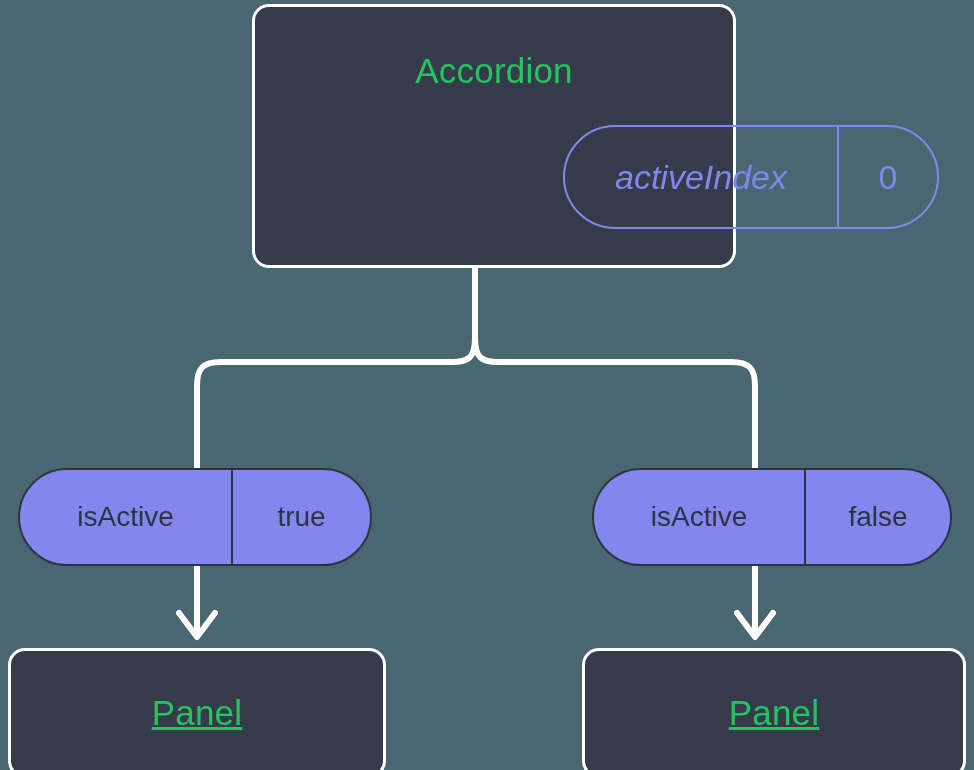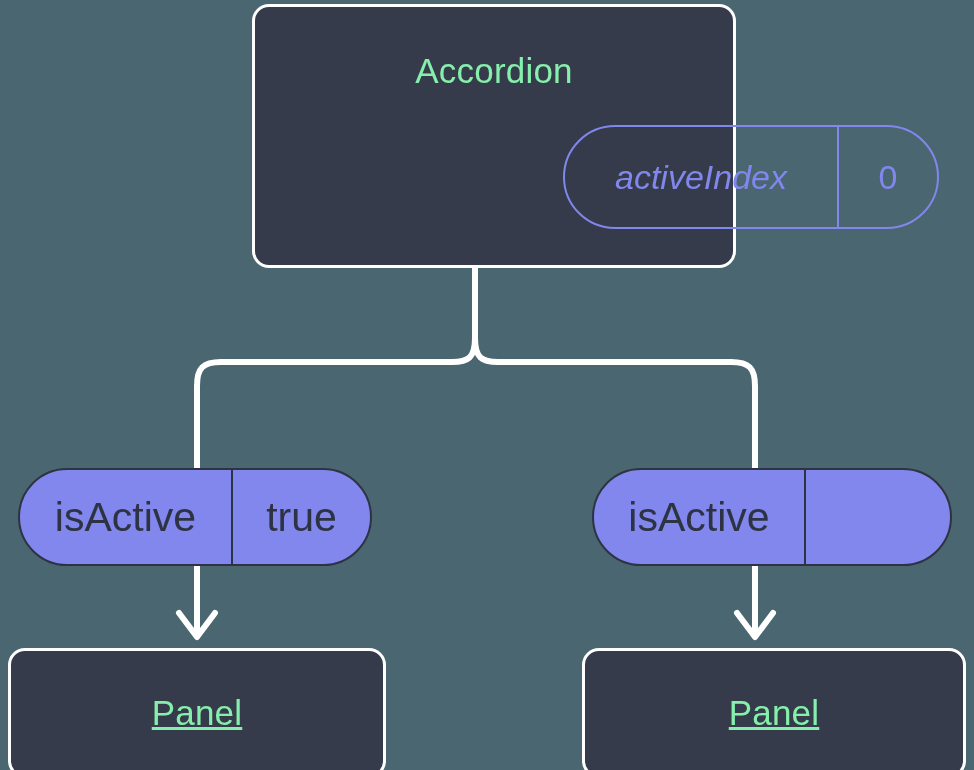--- a/index.html
+++ b/index.html
@@ -45,21 +45,21 @@
     top: 4px;
     width: 484px;
     height: 264px;
   }
   .node-title {
     position: absolute;
     left: 0;
     right: 0;
     top: 46px;
     text-align: center;
-    color: #86efac;
+    color: #22c55e;
     font-size: 35px;
     font-weight: 500;
     letter-spacing: 0.2px;
     line-height: 1;
   }
 
   
   .pill {
     position: absolute;
     display: flex;
@@ -102,21 +102,21 @@
   
   .prop-pill {
     border: 2px solid #2d3342;
     background: #8187ec;
     height: 98px;
     top: 468px;
   }
   .prop-pill .pill-key,
   .prop-pill .pill-val {
     color: #2d3342;
-    font-size: 41px;
+    font-size: 28px;
     text-align: center;
   }
   .prop-pill .pill-key {
     border-right: 2px solid #2d3342;
   }
 
   #pill-left {
     left: 18px;
     width: 354px;
   }
@@ -178,20 +178,21 @@
     </div>
   </div>
 
   <div id="pill-left" class="pill prop-pill">
     <div class="pill-key">isActive</div>
     <div class="pill-val">true</div>
   </div>
 
   <div id="pill-right" class="pill prop-pill">
     <div class="pill-key">isActive</div>
+    <div class="pill-val">false</div>
   </div>
 
   <div id="panel-left" class="node-box panel-box">
     <div class="node-title">Panel</div>
   </div>
 
   <div id="panel-right" class="node-box panel-box">
     <div class="node-title">Panel</div>
   </div>
 

